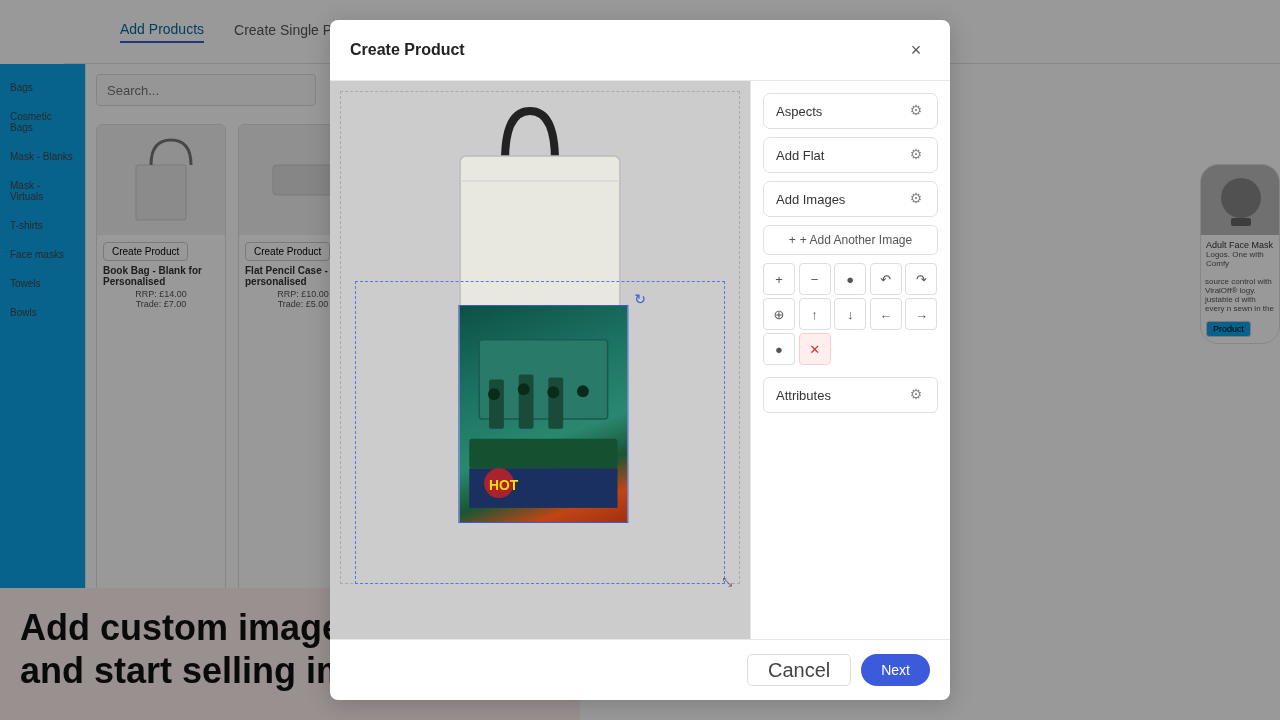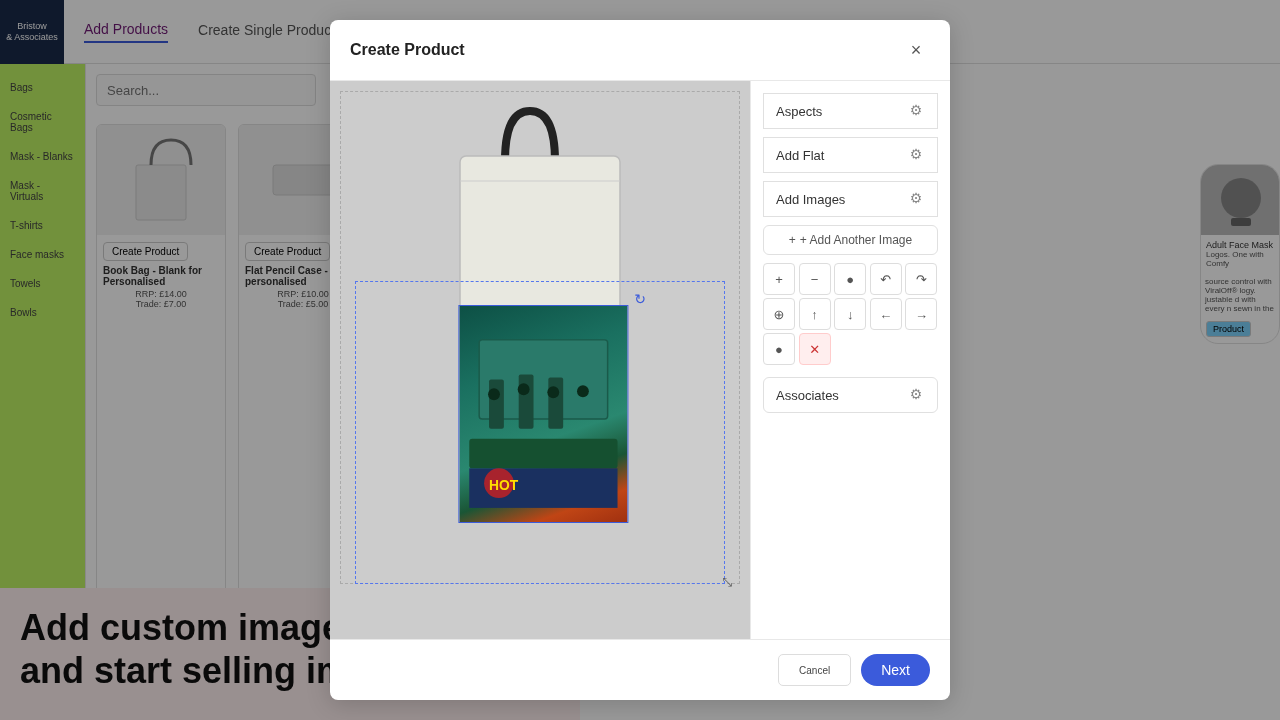--- a/index.html
+++ b/index.html
@@ -45,31 +45,32 @@
       padding: 0 20px;
       gap: 30px;
     }
     .nav-item {
       font-size: 14px;
       color: #555;
       cursor: pointer;
       padding-bottom: 4px;
     }
     .nav-item.active {
-      color: #701a75;
+      color: #0369a1;
       border-bottom: 2px solid #3b5bdb;
       font-weight: 500;
+      margin-left: 36px;
     }
 
     
     .sidebar {
       position: absolute;
       top: 64px; left: 0;
       width: 86px; height: calc(100% - 64px);
-      background: #bef264;
+      background: #0ea5e9;
       border-right: 1px solid #e5e5e5;
       padding: 12px 6px;
     }
     .sidebar-item {
       font-size: 10px;
       color: #444;
       padding: 6px 4px;
       border-radius: 4px;
       cursor: pointer;
       margin-bottom: 6px;
@@ -233,21 +234,21 @@
       gap: 8px;
       overflow-y: auto;
     }
 
     .tool-btn {
       display: flex;
       align-items: center;
       justify-content: space-between;
       padding: 8px 12px;
       border: 1px solid #e0e0e0;
-      border-radius: 0;
+      border-radius: 7px;
       background: #fff;
       cursor: pointer;
       font-size: 13px;
       color: #333;
     }
 
     .tool-icon {
       width: 18px; height: 18px;
       color: #888;
       font-size: 14px;
@@ -319,21 +320,21 @@
       display: flex;
       justify-content: flex-end;
       gap: 10px;
     }
     .btn-cancel {
       padding: 0 20px;
       border: 1px solid #ddd;
       border-radius: 5px;
       background: #fff;
       cursor: pointer;
-      font-size: 10px;
+      font-size: 20px;
       color: #444;
     }
     .btn-next {
       padding: 8px 20px;
       border: none;
       border-radius: 16px;
       background: #3b5bdb;
       cursor: pointer;
       font-size: 14px;
       color: #fff;
@@ -361,26 +362,20 @@
     .tote-svg {
       width: 100%;
       height: 100%;
     }
   </style>
 </head>
 <body>
 
 <div class="bg-page">
 
-  <div class="logo-area">
-    <div class="logo-text">
-      <div>Bristow</div>
-      <div>&amp; Associates</div>
-    </div>
-  </div>
 
   <div class="top-nav">
     <span class="nav-item active">Add Products</span>
     <span class="nav-item">Create Single Product</span>
     <span class="nav-item">Create Multiple Products</span>
   </div>
 
   <div class="sidebar">
     <div class="sidebar-item">Bags</div>
     <div class="sidebar-item">Cosmetic Bags</div>
@@ -442,21 +437,21 @@
             <rect x="5" y="5" width="40" height="40" rx="20" fill="#888"></rect>
             <rect x="15" y="45" width="20" height="8" rx="2" fill="#666"></rect>
           </svg>
         </div>
         <div style="padding:5px;font-size:9px;color:#333;">
           <div>Adult Face Mask</div>
           <div style="font-size:8px;color:#555;">Logos. One with Comfy</div>
         </div>
         <div style="padding:4px;font-size:8px;color:#555;">source control with ViralOff® logy. justable d with every n sewn in the</div>
         <div style="padding:4px 5px 6px;font-size:9px;">
-          <button style="font-size:9px;padding:2px 6px;border:1px solid #ccc;border-radius:3px;cursor:pointer;background:#7dd3fc;">Product</button>
+          <button style="font-size:9px;padding:2px 6px;border:1px solid #ccc;border-radius:3px;cursor:pointer;background:#0ea5e9;">Product</button>
         </div>
       </div>
     </div>
   </div>
 </div>
 
 <div class="overlay-backdrop"></div>
 
 <div class="modal">
 
@@ -550,21 +545,21 @@
         <button class="tool-grid-btn" title="Up">↑</button>
         <button class="tool-grid-btn" title="Down">↓</button>
         <button class="tool-grid-btn" title="Left">←</button>
         <button class="tool-grid-btn" title="Right">→</button>
 
         <button class="tool-grid-btn" title="Circle 2">●</button>
         <button class="tool-grid-btn red" title="Delete">✕</button>
       </div>
 
       <button class="attributes-btn">
-        <span>Associates</span>
+        <span>Attributes</span>
         <span class="tool-icon">⚙</span>
       </button>
     </div>
   </div>
 
   <div class="modal-footer">
     <button class="btn-cancel">Cancel</button>
     <button class="btn-next">Next</button>
   </div>
 </div>

